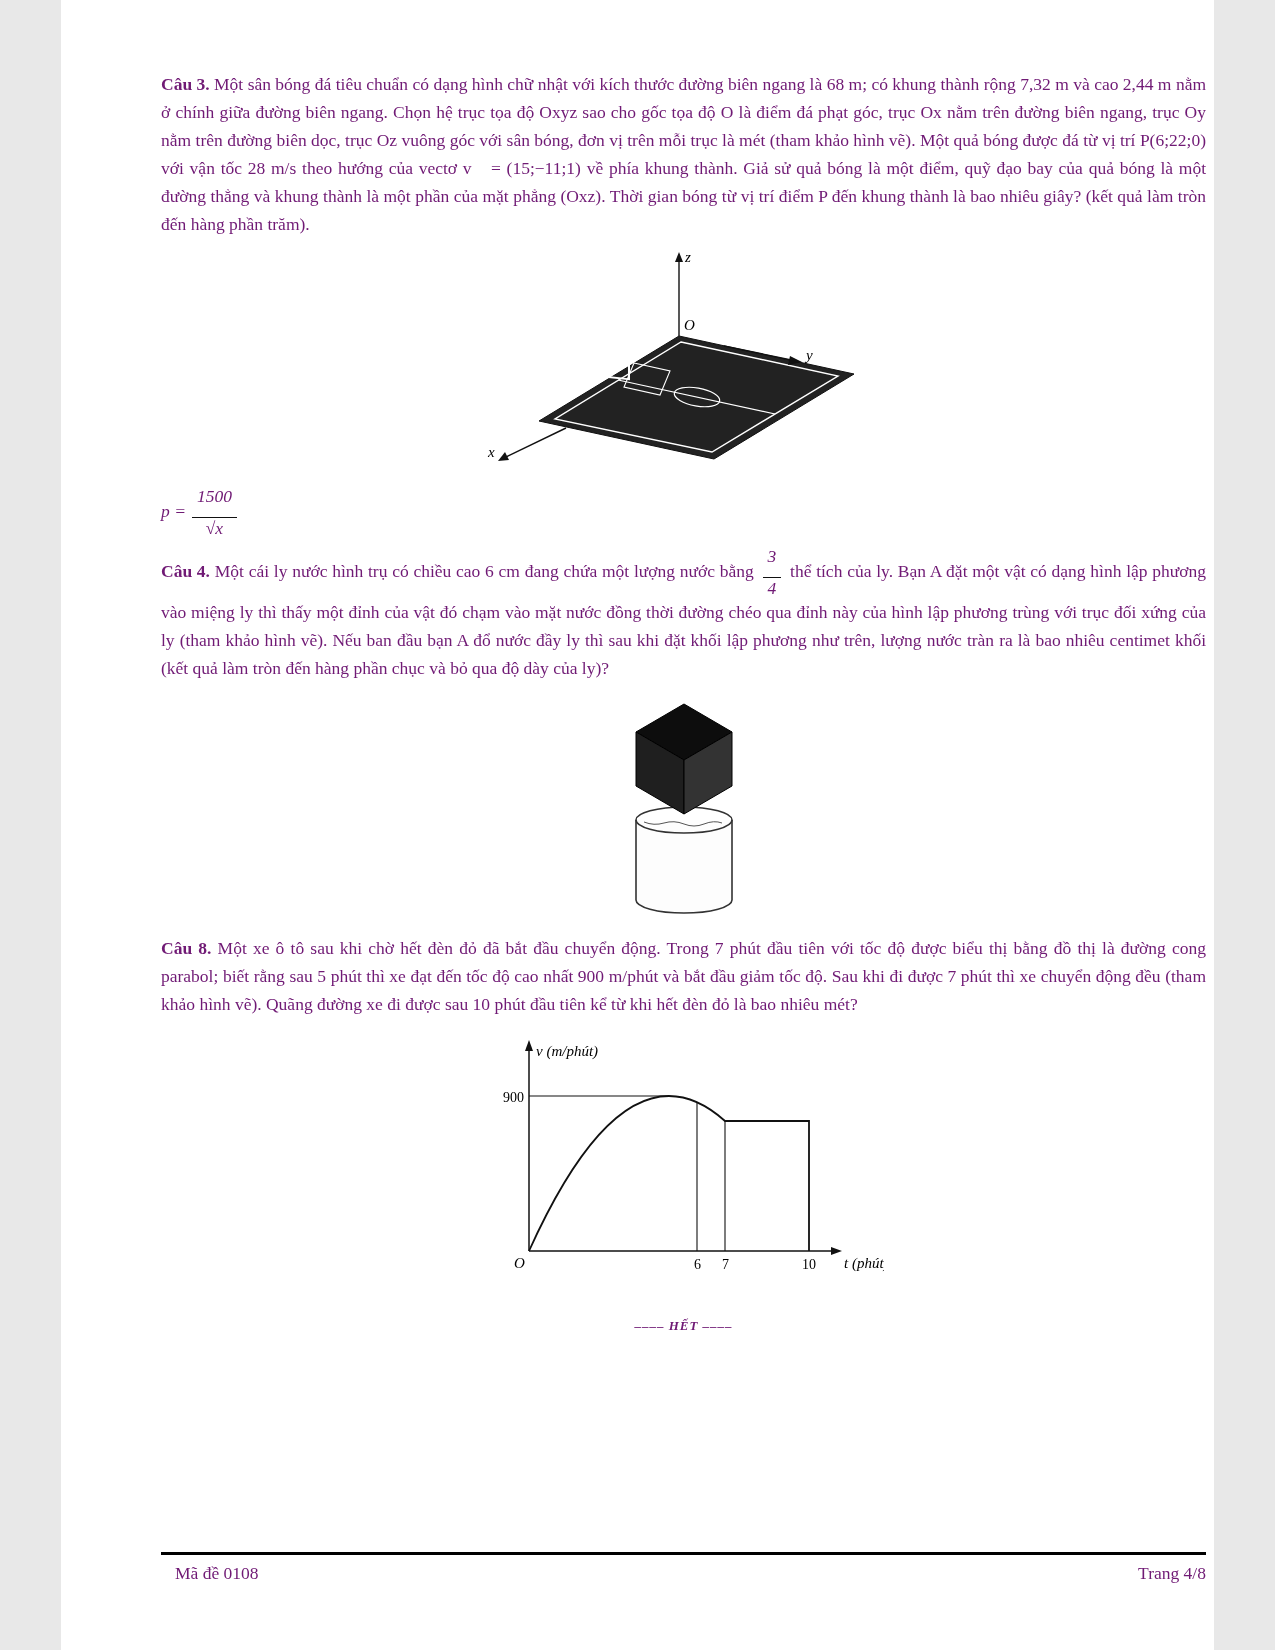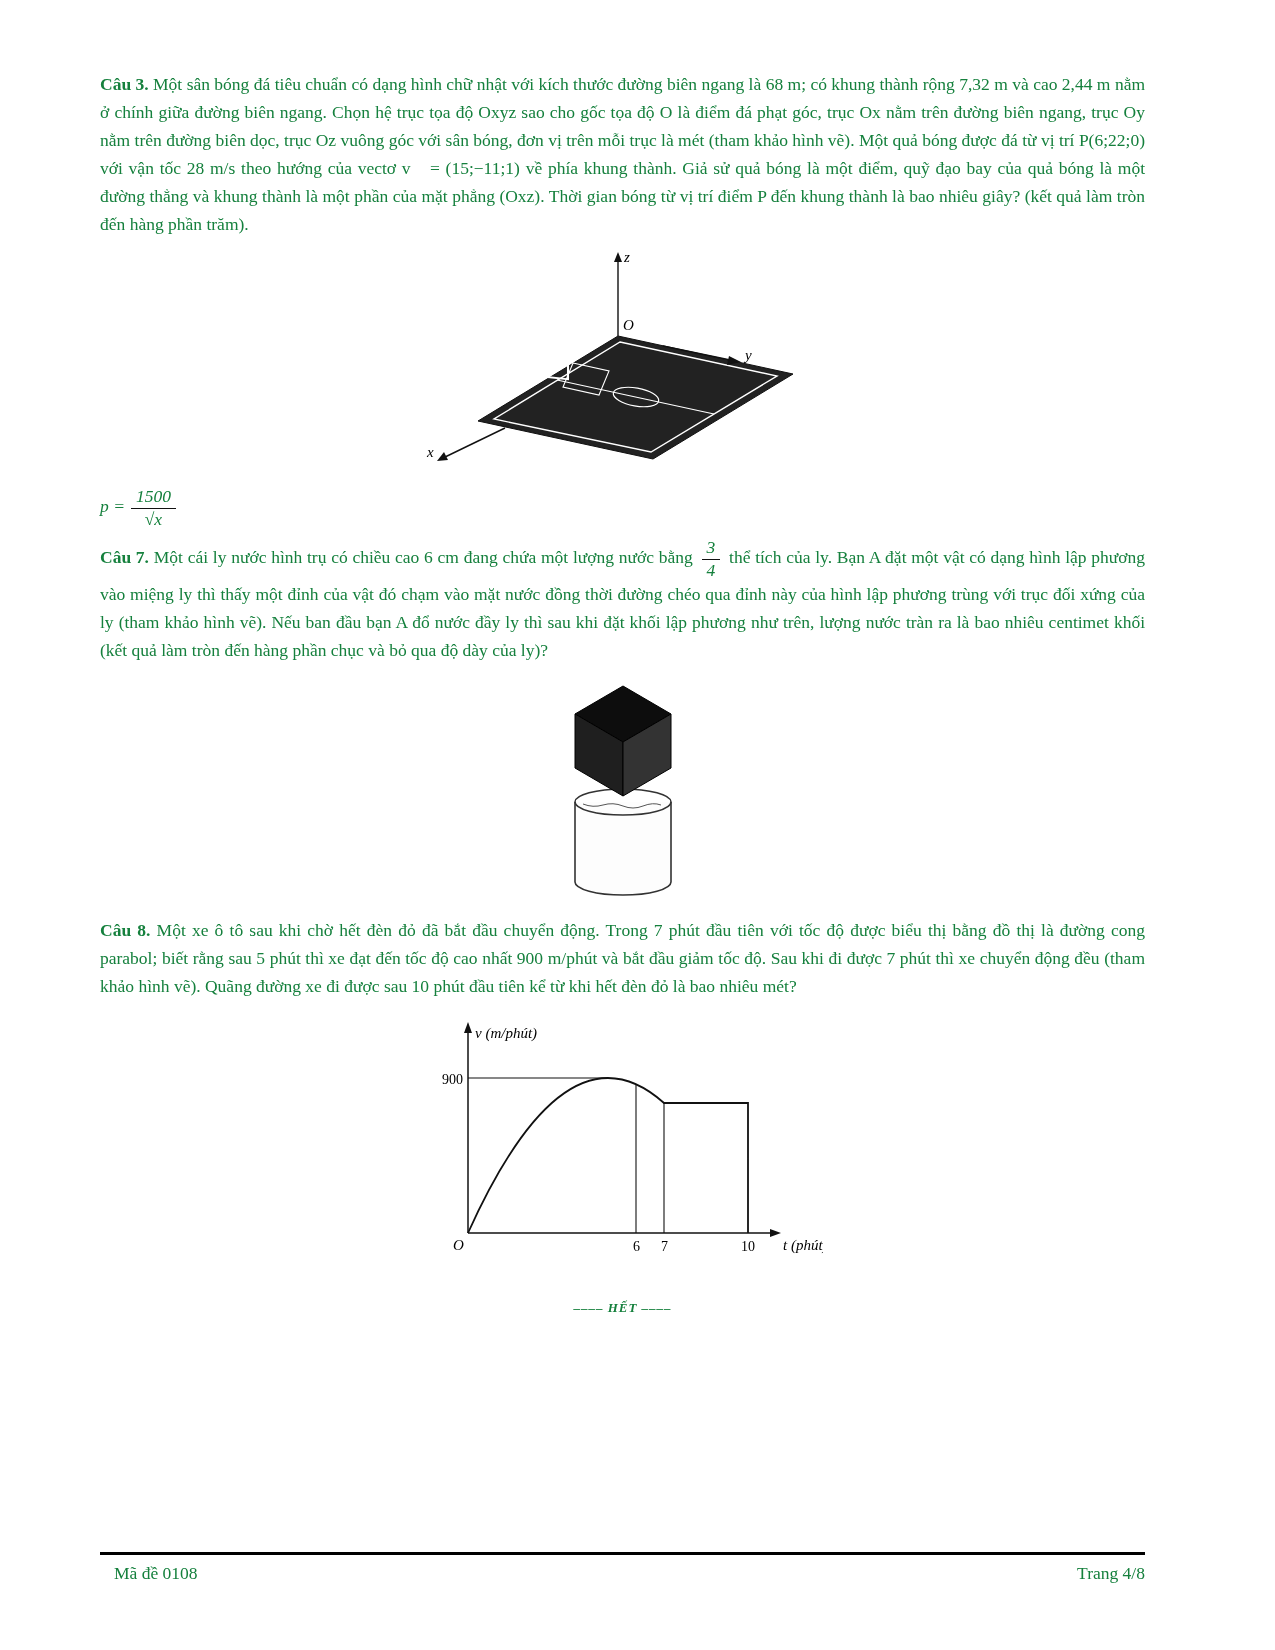--- a/index.html
+++ b/index.html
@@ -1,32 +1,32 @@
 <!DOCTYPE html>
 <html><head>
 <meta charset="utf-8">
 <style>
   html,body { margin:0; padding:0; background:#e8e8e8; }
   .page {
-    position:relative; width:1275px; height:1650px; margin:0 auto;
-    background:#ffffff; font-family:"Liberation Serif", serif; color:#15803d;
+    position:relative; width:1153px; height:1650px; margin:0 auto;
+    background:#ffffff; font-family:"Liberation Serif", serif; color:#701a75;
     overflow:hidden;
   }
   .content { position:absolute; left:100px; top:70px; width:1045px; }
   p.q {
     font-size:17.5px; line-height:1.6; text-align:justify;
     margin:0 0 8px 0;
   }
   .qlabel { font-weight:bold; }
   .fig { text-align:center; margin:6px 0 12px 0; }
   .frac {
     display:inline-block; vertical-align:middle; text-align:center;
     line-height:1.1; font-style:italic; margin:0 4px;
   }
-  .frac .num { display:block; border-bottom:1.3px solid #111; padding:0 5px 2px 5px;text-align:right; }
+  .frac .num { display:block; border-bottom:1.3px solid #111; padding:0 5px 11px 5px;text-align:right; }
   .frac .den { display:block; padding:1px 5px 0 5px; }
   .mathlead { font-style:italic; margin-right:2px; }
   .het {
     text-align:center; font-weight:bold; font-style:italic;
     font-size:13px; margin-top:30px; letter-spacing:1px;
   }
   .footer {
     position:absolute; left:100px; width:1045px; top:1552px;
     border-top:3px solid #000; padding-top:8px;
     display:flex; justify-content:space-between;
@@ -75,21 +75,21 @@
 
         <text x="200" y="84" class="axlabel">O</text>
       </svg>
     </div>
 
     <p class="q">
       <span class="mathlead">p =</span><span class="frac"><span class="num">1500</span><span class="den">√x</span></span>
     </p>
 
     <p class="q">
-      <b class="qlabel">Câu 7.</b>
+      <b class="qlabel">Câu 4.</b>
       <span>Một cái ly nước hình trụ có chiều cao 6 cm đang chứa một lượng nước bằng</span>
       <span class="frac"><span class="num">3</span><span class="den">4</span></span>
       <span>thể tích của ly. Bạn A đặt một vật có dạng hình lập phương vào miệng ly thì thấy một đỉnh của vật đó chạm vào mặt nước đồng thời đường chéo qua đỉnh này của hình lập phương trùng với trục đối xứng của ly (tham khảo hình vẽ). Nếu ban đầu bạn A đổ nước đầy ly thì sau khi đặt khối lập phương như trên, lượng nước tràn ra là bao nhiêu centimet khối (kết quả làm tròn đến hàng phần chục và bỏ qua độ dày của ly)?</span>
     </p>
 
     <div class="fig">
       <svg width="200" height="228" viewBox="0 0 200 228">
 
         <path d="M 52 130 L 52 210 A 48 13 0 0 0 148 210 L 148 130" fill="#fdfdfd" stroke="#333" stroke-width="1.6"></path>
         <ellipse cx="100" cy="130" rx="48" ry="13" fill="none" stroke="#333" stroke-width="1.6"></ellipse>

